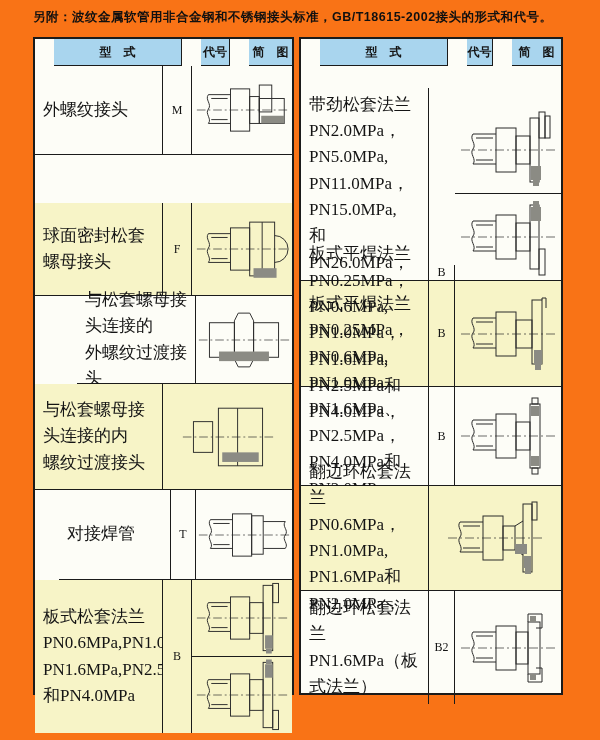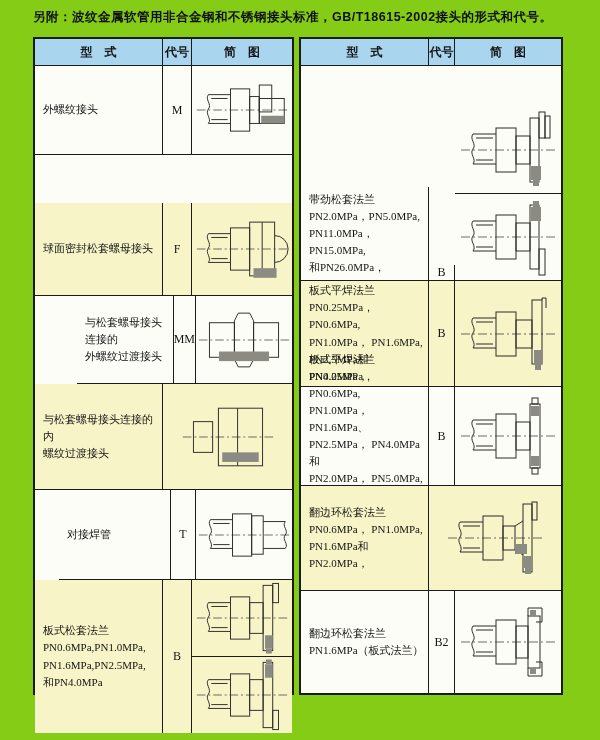--- a/index.html
+++ b/index.html
@@ -1,41 +1,41 @@
 <!DOCTYPE html>
 <html><head>
 <meta charset="utf-8">
 <style>
   html,body{margin:0;padding:0;}
   body{width:600px;height:740px;background:#ffffff;}
-  .page{position:relative;width:600px;height:740px;background:#84cc16;
+  .page{position:relative;width:600px;height:740px;background:#f97316;
         font-family:"Liberation Serif", serif;color:#141414;overflow:hidden;}
   .title{position:absolute;left:33px;top:9px;width:540px;
          font-family:"Liberation Sans", sans-serif;font-weight:bold;
          font-size:12.5px;letter-spacing:.5px;color:#101010;}
   .tbl{position:absolute;top:37px;height:658px;border:2px solid #1b1b1b;
        background:#fdfdf7;box-sizing:border-box;display:flex;flex-direction:column;}
   .tbl.left{left:33px;width:261px;}
   .tbl.right{left:299px;width:264px;}
   .row{display:flex;flex:0 0 auto;}
   .row.grow{flex:1 1 auto;}
   .cell{box-sizing:border-box;border-right:1px solid #1b1b1b;border-bottom:1px solid #1b1b1b;
         display:flex;align-items:center;}
   .row:last-child .cell{border-bottom:none;font-family:Liberation Serif, serif;}
   .c-diag{border-right:none !important;flex:1;justify-content:center;padding:0;
           flex-direction:column;align-items:stretch;}
   .tbl.left .c-type{width:128px;}
   .tbl.left .c-code{width:29px;}
   .tbl.right .c-type{width:128px;}
   .tbl.right .c-code{width:26px;}
-  .c-type{padding:4px 3px 4px 8px;font-size:11px;line-height:1.55;
+  .c-type{padding:4px 3px 4px 8px;font-size:17px;line-height:1.55;
           white-space:pre-line;text-align:left;}
   .c-code{justify-content:center;font-size:12px;}
   .hdr .cell{background:#a9d5ee;justify-content:center;align-items:center;
-             font-size:12px;font-weight:bold;padding:0;white-space:nowrap;height:27px;}
+             font-size:12px;font-weight:bold;padding:0;white-space:nowrap;height:27px;margin-left:19px;}
   .hl .cell{background:#f7f4c7;}
   .dhalf{flex:1;display:flex;align-items:center;justify-content:center;}
   .dhalf.split{border-bottom:1px solid #1b1b1b;}
   svg.diag{display:block;}
   svg.diag *{stroke:#2b2b2b;stroke-width:1;fill:none;}
   svg.diag .cl{stroke-width:.7;}
   svg.diag .hatch{fill:#8b8b84;stroke:none;}
 </style>
 </head>
 <body>
@@ -86,21 +86,20 @@
           <rect class="hatch" x="62" y="58" width="24" height="10"></rect>
           <line class="cl" x1="3" y1="38" x2="97" y2="38" stroke-dasharray="9 3 2 3"></line>
         </svg>
       </div>
         </div>
     </div>
 
     <div class="row" style="height:88px;margin-left:42px;">
       <div class="cell c-type">与松套螺母接头连接的
 外螺纹过渡接头</div>
-      <div class="cell c-code">MM</div>
       <div class="cell c-diag">
           <div class="dhalf">
         <svg class="diag" width="96" height="74" viewBox="0 0 100 76">
           <rect x="14" y="20" width="26" height="36"></rect>
           <rect x="60" y="20" width="26" height="36"></rect>
           <path d="M44 10 h12 l4 8 v40 l-4 8 h-12 l-4 -8 v-40 z"></path>
           <rect class="hatch" x="24" y="50" width="52" height="10"></rect>
           <line class="cl" x1="3" y1="38" x2="97" y2="38" stroke-dasharray="9 3 2 3"></line>
         </svg>
       </div>

